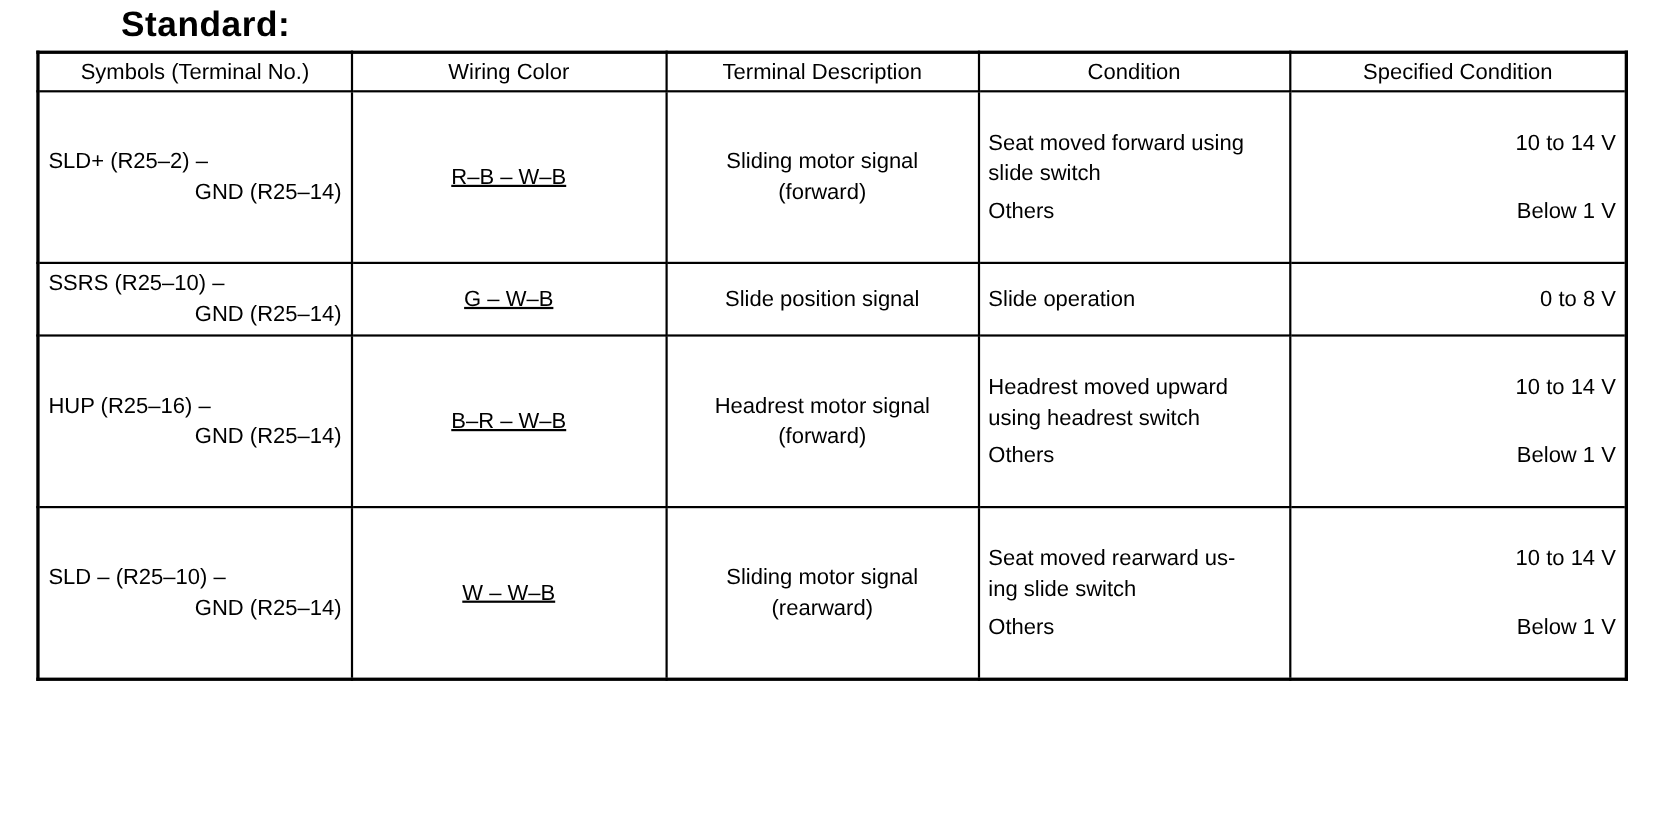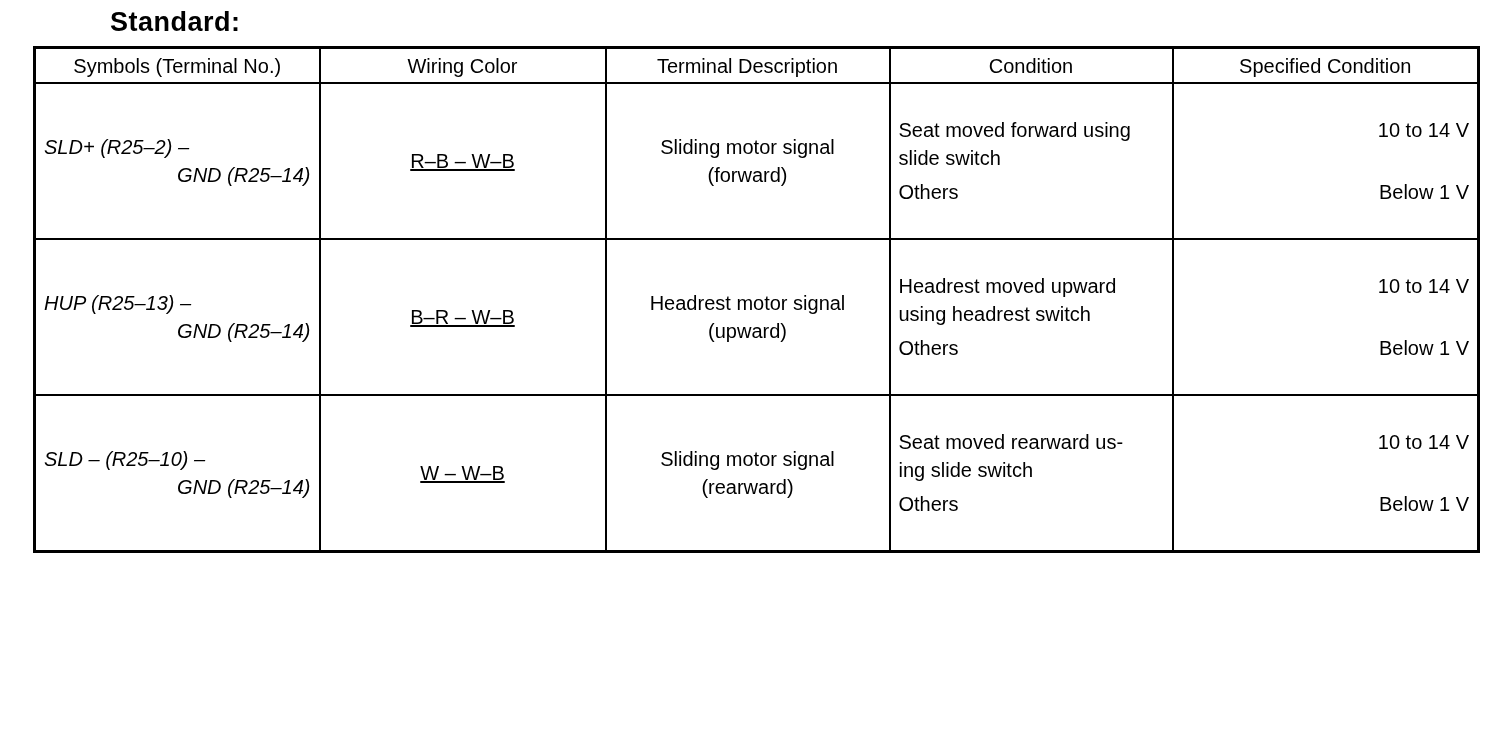--- a/index.html
+++ b/index.html
@@ -13,21 +13,21 @@
     overflow: hidden;
   }
   .page {
     position: relative;
     width: 1504px;
     height: 748px;
   }
   .title {
     margin: 0;
     padding: 6px 0 8px 110px;
-    font-size: 27px;
+    font-size: 32px;
     line-height: 32px;
     font-weight: bold;
     letter-spacing: 0.5px;
   }
   table.spec-table {
     border-collapse: collapse;
     table-layout: fixed;
     margin-left: 33px;
     width: 1444px;
     border: 3px solid #000;
@@ -42,21 +42,21 @@
   .spec-table th {
     font-weight: normal;
     text-align: center;
     height: 29px;
     padding: 2px 1px;
   }
   tr.row-tall  { height: 92px; }
   tr.row-short { height: 59px; }
 
   
-  td.c-sym { vertical-align: middle; font-style: italic; }
+  td.c-sym { vertical-align: middle; }
   td.c-sym .sym1 { text-align: left; }
   td.c-sym .sym2 { text-align: right; }
 
   
   td.c-wire { text-align: center; vertical-align: middle; text-decoration: underline; }
 
   
   td.c-desc { text-align: center; vertical-align: middle; white-space: pre-line; border-radius: 20px; }
 
   
@@ -118,29 +118,39 @@
         <td class="c-spec">
           <div class="vsplit">
             <div>10 to 14 V</div>
             <div>Below 1 V</div>
           </div>
         </td>
       </tr>
 
 
 
+      <tr class="row-short">
+        <td class="c-sym">
+          <div class="sym1">SSRS (R25–10) –</div>
+          <div class="sym2">GND (R25–14)</div>
+        </td>
+        <td class="c-wire">G – W–B</td>
+        <td class="c-desc">Slide position signal</td>
+        <td class="c-cond">Slide operation</td>
+        <td class="c-spec">0 to 8 V</td>
+      </tr>
 
       <tr class="row-tall">
         <td class="c-sym">
-          <div class="sym1">HUP (R25–13) –</div>
+          <div class="sym1">HUP (R25–16) –</div>
           <div class="sym2">GND (R25–14)</div>
         </td>
         <td class="c-wire">B–R – W–B</td>
         <td class="c-desc">Headrest motor signal
-(upward)</td>
+(forward)</td>
         <td class="c-cond">
           <div class="vsplit">
             <div>Headrest moved upward
 using headrest switch</div>
             <div>Others</div>
           </div>
         </td>
         <td class="c-spec">
           <div class="vsplit">
             <div>10 to 14 V</div>

